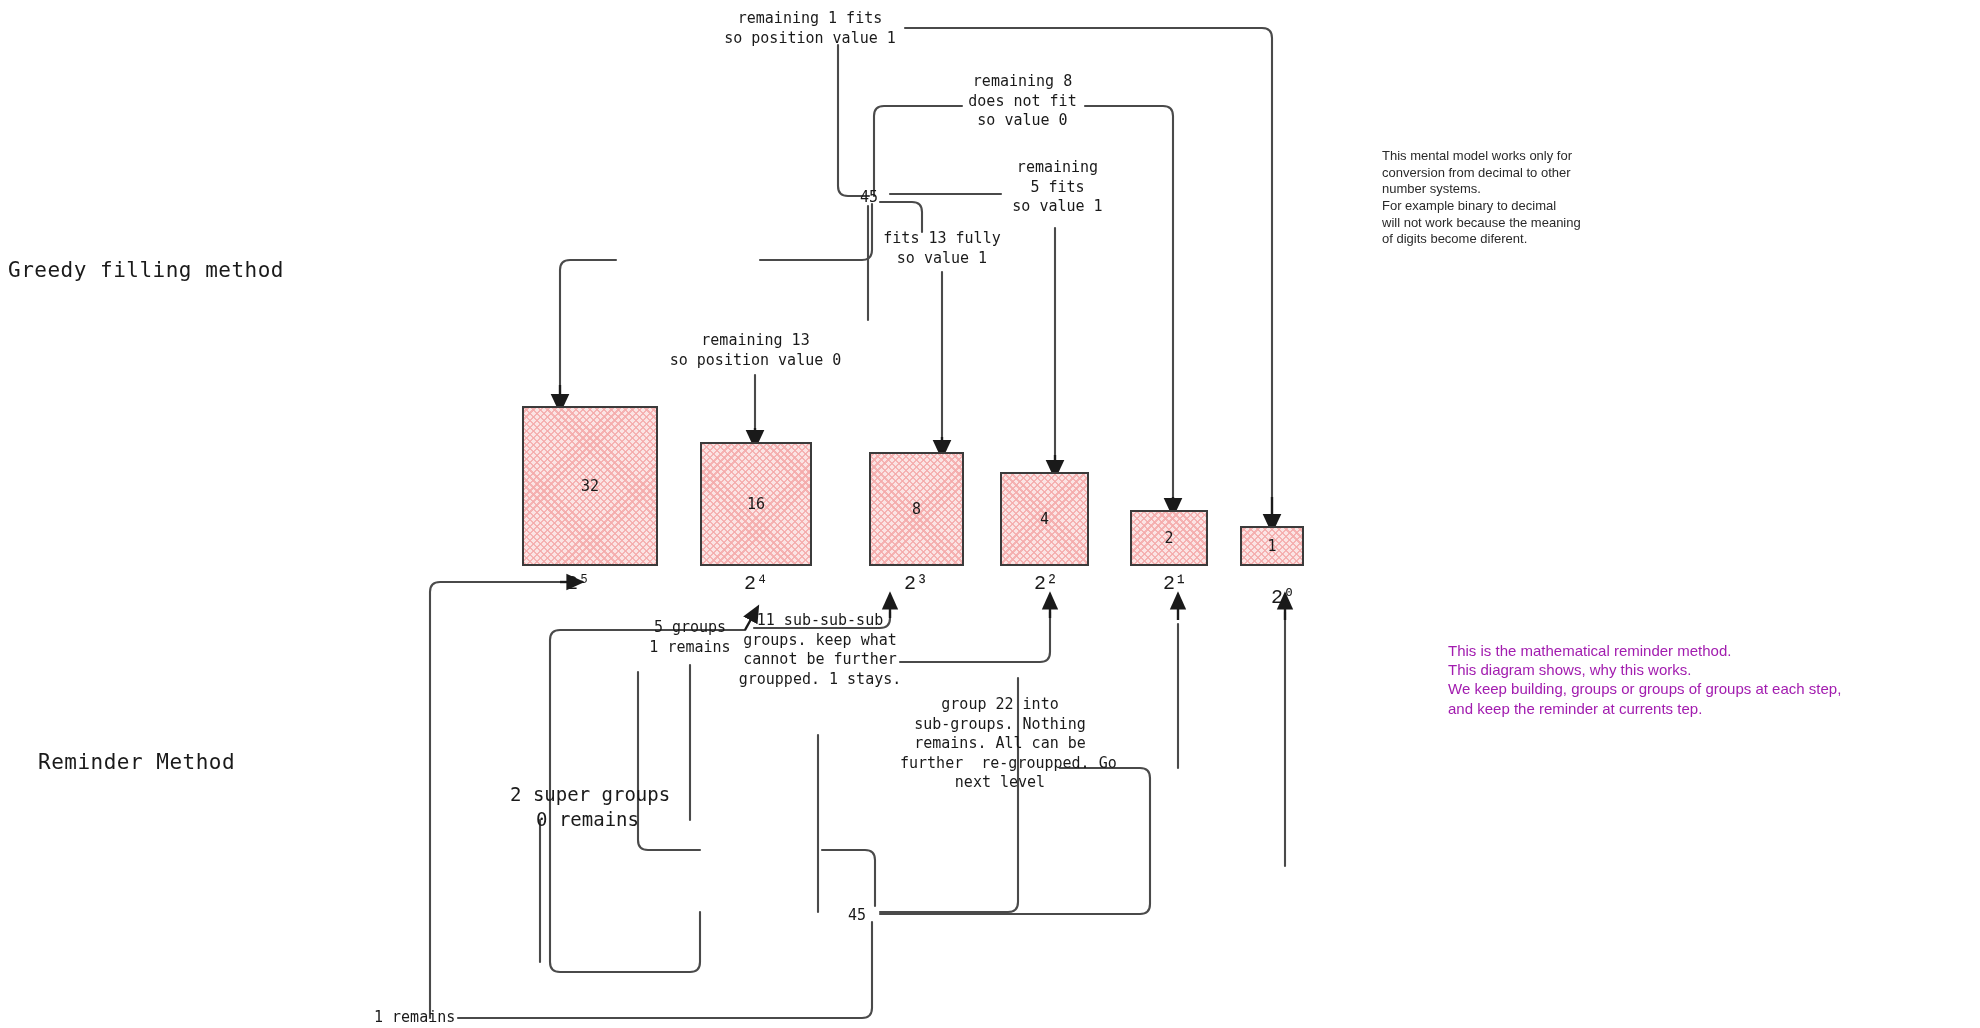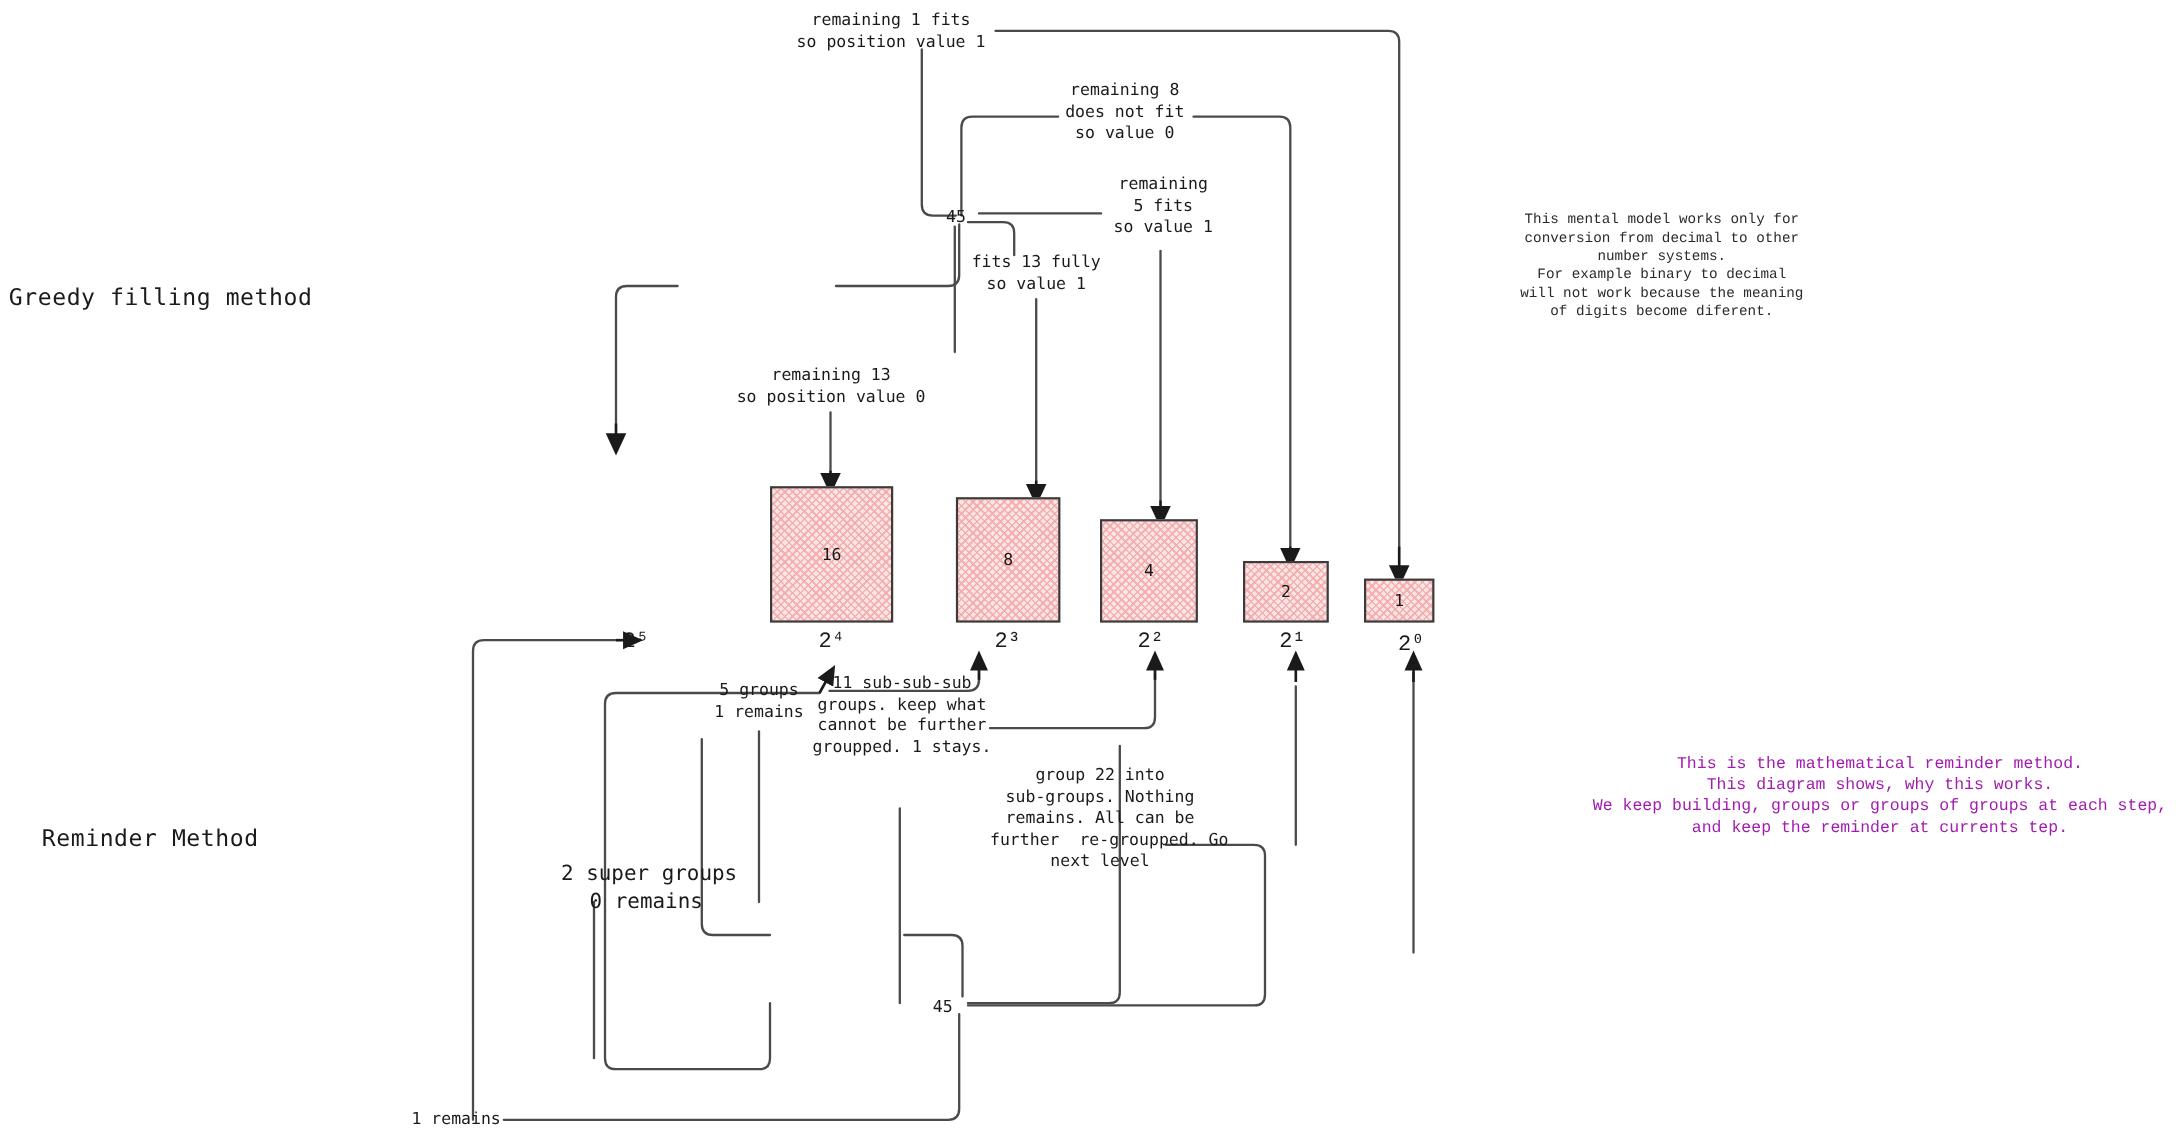--- a/index.html
+++ b/index.html
@@ -37,24 +37,23 @@
   .section-title {
     position: absolute;
     white-space: pre;
     font-size: 21px;
     letter-spacing: 0.5px;
     font-family: "DejaVu Sans Mono", "Liberation Mono", monospace;
   }
   .note {
     position: absolute;
     white-space: pre;
-    text-align: center;
+    text-align: left;
     line-height: 1.28;
-    font-family: Liberation Mono, monospace;
-    margin-top: 44px;
+    font-family: Liberation Sans, sans-serif;
   }
   .bucket {
     position: absolute;
     box-sizing: border-box;
     border: 2px solid #3b3b3b;
     background-color: #fbe4e4;
     background-image:
       repeating-linear-gradient(45deg, rgba(244,170,170,0.85) 0 1.6px, rgba(0,0,0,0) 1.6px 5px),
       repeating-linear-gradient(-45deg, rgba(244,170,170,0.85) 0 1.6px, rgba(0,0,0,0) 1.6px 5px);
     display: flex;
@@ -180,20 +179,23 @@
 5 fits
 so value 1</div>
 
 
   <div class="lbl" style="left:862px; top:229px; width:160px; font-size:15px;">fits 13 fully
 so value 1</div>
 
   <div class="lbl" style="left:668px; top:331px; width:175px; font-size:15px;">remaining 13
 so position value 0</div>
 
+  <div class="bucket" style="left:522px; top:406px; width:136px; height:160px;">
+    <span>32</span>
+  </div>
   <div class="bucket" style="left:700px; top:442px; width:112px; height:124px;">
     <span>16</span>
   </div>
   <div class="bucket" style="left:869px; top:452px; width:95px; height:114px;">
     <span>8</span>
   </div>
   <div class="bucket" style="left:1000px; top:472px; width:89px; height:94px;">
     <span>4</span>
   </div>
   <div class="bucket" style="left:1130px; top:510px; width:78px; height:56px;">
@@ -201,21 +203,21 @@
   </div>
   <div class="bucket" style="left:1240px; top:526px; width:64px; height:40px;">
     <span>1</span>
   </div>
 
   <div class="pow" style="left:560px; top:572px; width:36px;">2⁵</div>
   <div class="pow" style="left:738px; top:572px; width:36px;">2⁴</div>
   <div class="pow" style="left:898px; top:572px; width:36px;">2³</div>
   <div class="pow" style="left:1028px; top:572px; width:36px;">2²</div>
   <div class="pow" style="left:1157px; top:572px; width:36px;">2¹</div>
-  <div class="pow" style="left:1265px; top:572px; width:36px;">2⁰</div>
+  <div class="pow" style="left:1265px; top:584px; width:36px;">2⁰</div>
 
   <div class="lbl" style="left:633px; top:618px; width:114px; font-size:15px;">5 groups
 1 remains</div>
 
   <div class="lbl" style="left:735px; top:611px; width:170px; font-size:15px;">11 sub-sub-sub
 groups. keep what
 cannot be further
 groupped. 1 stays.</div>
 
   <div class="lbl" style="left:900px; top:695px; width:200px; font-size:15px;">group 22 into

